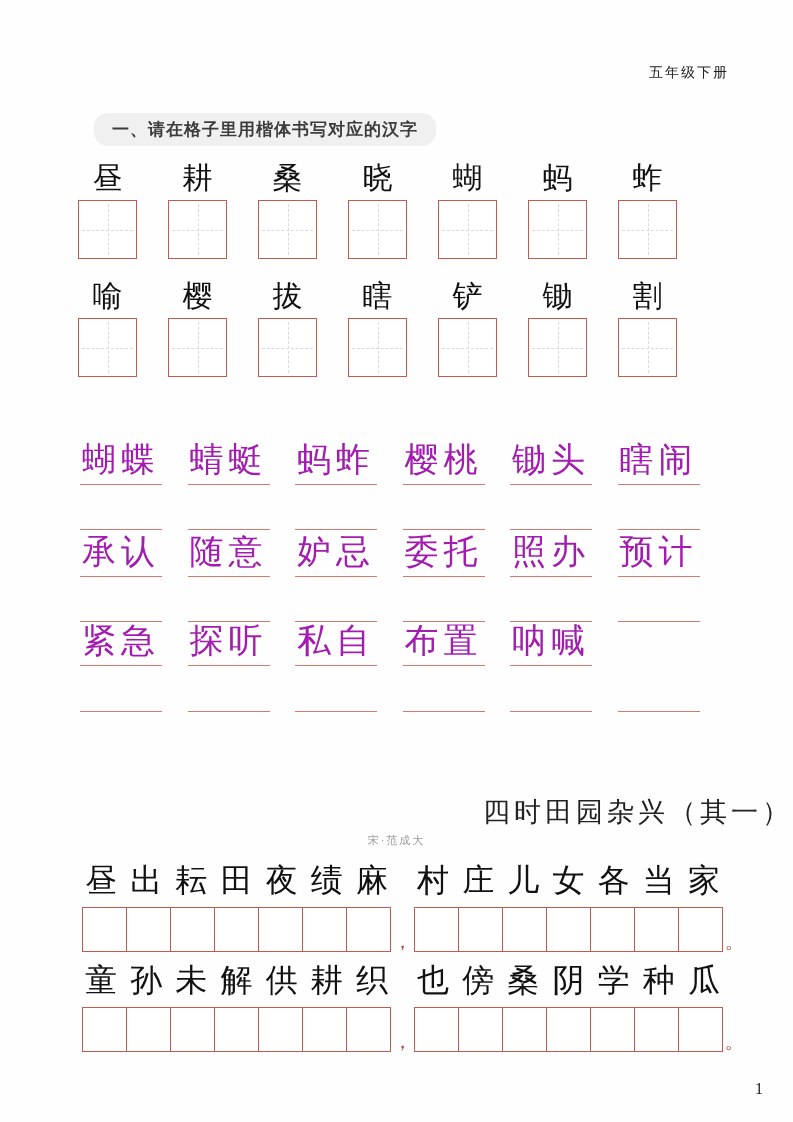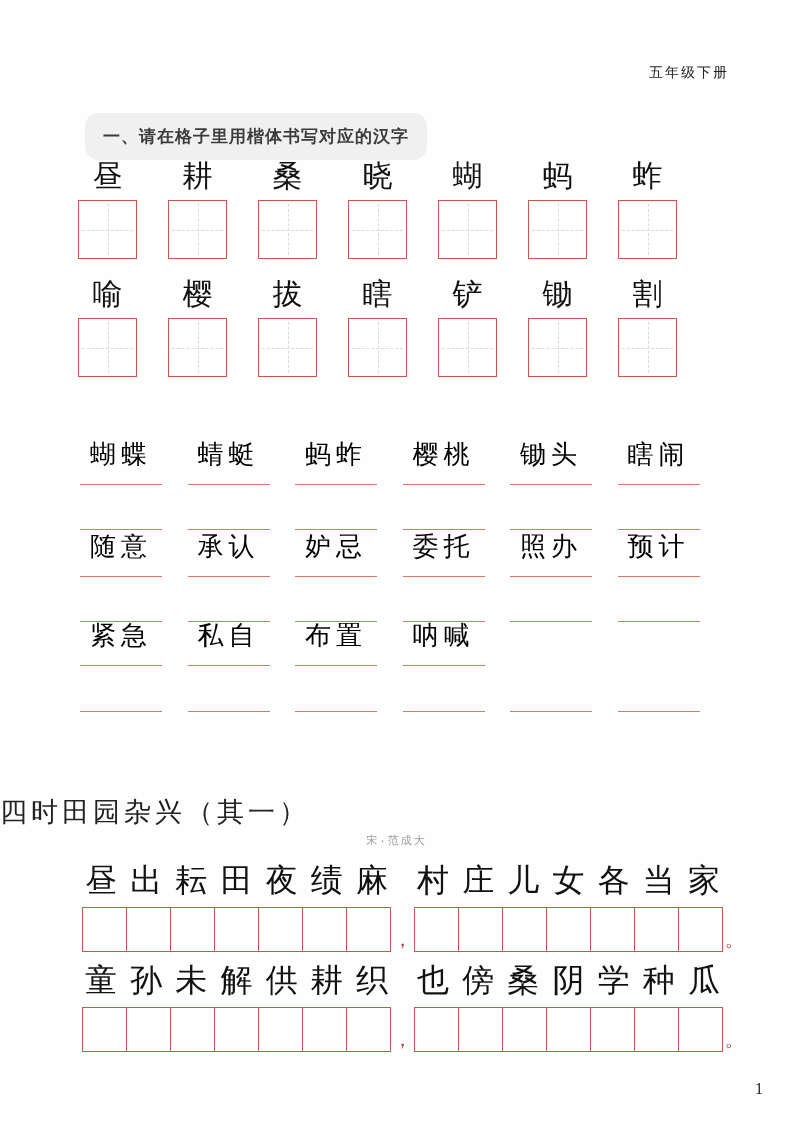--- a/index.html
+++ b/index.html
@@ -6,44 +6,44 @@
     --grid-red:#c5594d;
     --line-red:#d3796d;
     --pill-bg:#f0f0f0;
     --punct-red:#a8453e;
     --dash-gray:#d9d9d9;
   }
   *{margin:0;padding:0;box-sizing:border-box}
   html,body{background:#ffffff}
   body{font-family:"Liberation Sans",sans-serif;color:#1a1a1a}
   .page{position:relative;width:793px;height:1122px;background:#fefefe;overflow:hidden;margin:0 auto}
-  .hand{font-family:Liberation Mono, monospace}
+  .hand{font-family:Liberation Sans, sans-serif}
 
   .header{position:absolute;top:64px;right:64px;font-size:14px;letter-spacing:2px;color:#222}
 
-  .pill{position:absolute;left:85px;background:var(--pill-bg);border-radius:14px;
-        padding:12px 18px;font-weight:600;font-size:17px;color:#3c3c3c;letter-spacing:1px;
+  .pill{position:absolute;left:94px;background:var(--pill-bg);border-radius:14px;
+        padding:5px 18px;font-weight:600;font-size:17px;color:#3c3c3c;letter-spacing:1px;
         font-family:"Liberation Sans",sans-serif}
 
   
   .crow{position:absolute;left:78px;display:grid;grid-template-columns:repeat(7,59px);column-gap:31px;
         text-align:center;font-size:30px;color:#111;height:40px;line-height:40px}
   .grow{position:absolute;left:78px;display:flex;gap:31px}
   .tzg{position:relative;width:59px;height:59px;border:1.5px solid var(--grid-red);background:#fff}
   .tzg::before{content:"";position:absolute;left:3px;right:3px;top:50%;border-top:1px dashed var(--dash-gray)}
   .tzg::after{content:"";position:absolute;top:3px;bottom:3px;left:50%;border-left:1px dashed var(--dash-gray)}
 
   
   .wrow{position:absolute;left:80px;display:flex;gap:25.5px;height:44px}
   .wcell{width:82px;height:100%;border-bottom:1.5px solid var(--line-red);
          display:flex;align-items:flex-end;justify-content:center;
-         font-size:26px;line-height:1.05;letter-spacing:5px;padding-bottom:14px;color:#000000}
+         font-size:34px;line-height:1.05;letter-spacing:5px;padding-bottom:6px;color:#a21caf}
 
   
-  .ptitle{position:absolute;left:0;width:100%;text-align:left;font-size:27px;letter-spacing:4px;color:#222}
+  .ptitle{position:absolute;left:0;width:100%;text-align:right;font-size:27px;letter-spacing:4px;color:#222}
   .pauthor{position:absolute;left:0;width:100%;text-align:center;font-size:11px;letter-spacing:2px;color:#9a9a9a}
   .chars{position:absolute;display:flex;justify-content:space-between;width:303px;height:46px;
          align-items:flex-end;font-size:32px;color:#111}
   .prow{position:absolute;left:82px;display:flex;align-items:flex-end}
   .pgroup{display:flex}
   .pbox{width:45px;height:45px;border:1px solid var(--grid-red);margin-left:-1px;background:#fff}
   .pgroup .pbox:first-child{margin-left:0}
   .punct{width:23px;font-size:20px;line-height:1;color:var(--punct-red);text-align:center;padding-bottom:1px}
 
   .pagenum{position:absolute;right:30px;top:1080px;font-size:16px;color:#222;font-family:"Liberation Serif",serif}
@@ -107,38 +107,39 @@
   <div class="wrow" style="top:486px">
     <div class="wcell"></div>
     <div class="wcell"></div>
     <div class="wcell"></div>
     <div class="wcell"></div>
     <div class="wcell"></div>
     <div class="wcell"></div>
   </div>
 
   <div class="wrow hand" style="top:533px">
+    <div class="wcell">承认</div>
     <div class="wcell">随意</div>
-    <div class="wcell">承认</div>
     <div class="wcell">妒忌</div>
     <div class="wcell">委托</div>
     <div class="wcell">照办</div>
     <div class="wcell">预计</div>
   </div>
   <div class="wrow" style="top:578px">
     <div class="wcell"></div>
     <div class="wcell"></div>
     <div class="wcell"></div>
     <div class="wcell"></div>
     <div class="wcell"></div>
     <div class="wcell"></div>
   </div>
 
   <div class="wrow hand" style="top:622px">
     <div class="wcell">紧急</div>
+    <div class="wcell">探听</div>
     <div class="wcell">私自</div>
     <div class="wcell">布置</div>
     <div class="wcell">呐喊</div>
   </div>
   <div class="wrow" style="top:668px">
     <div class="wcell"></div>
     <div class="wcell"></div>
     <div class="wcell"></div>
     <div class="wcell"></div>
     <div class="wcell"></div>

